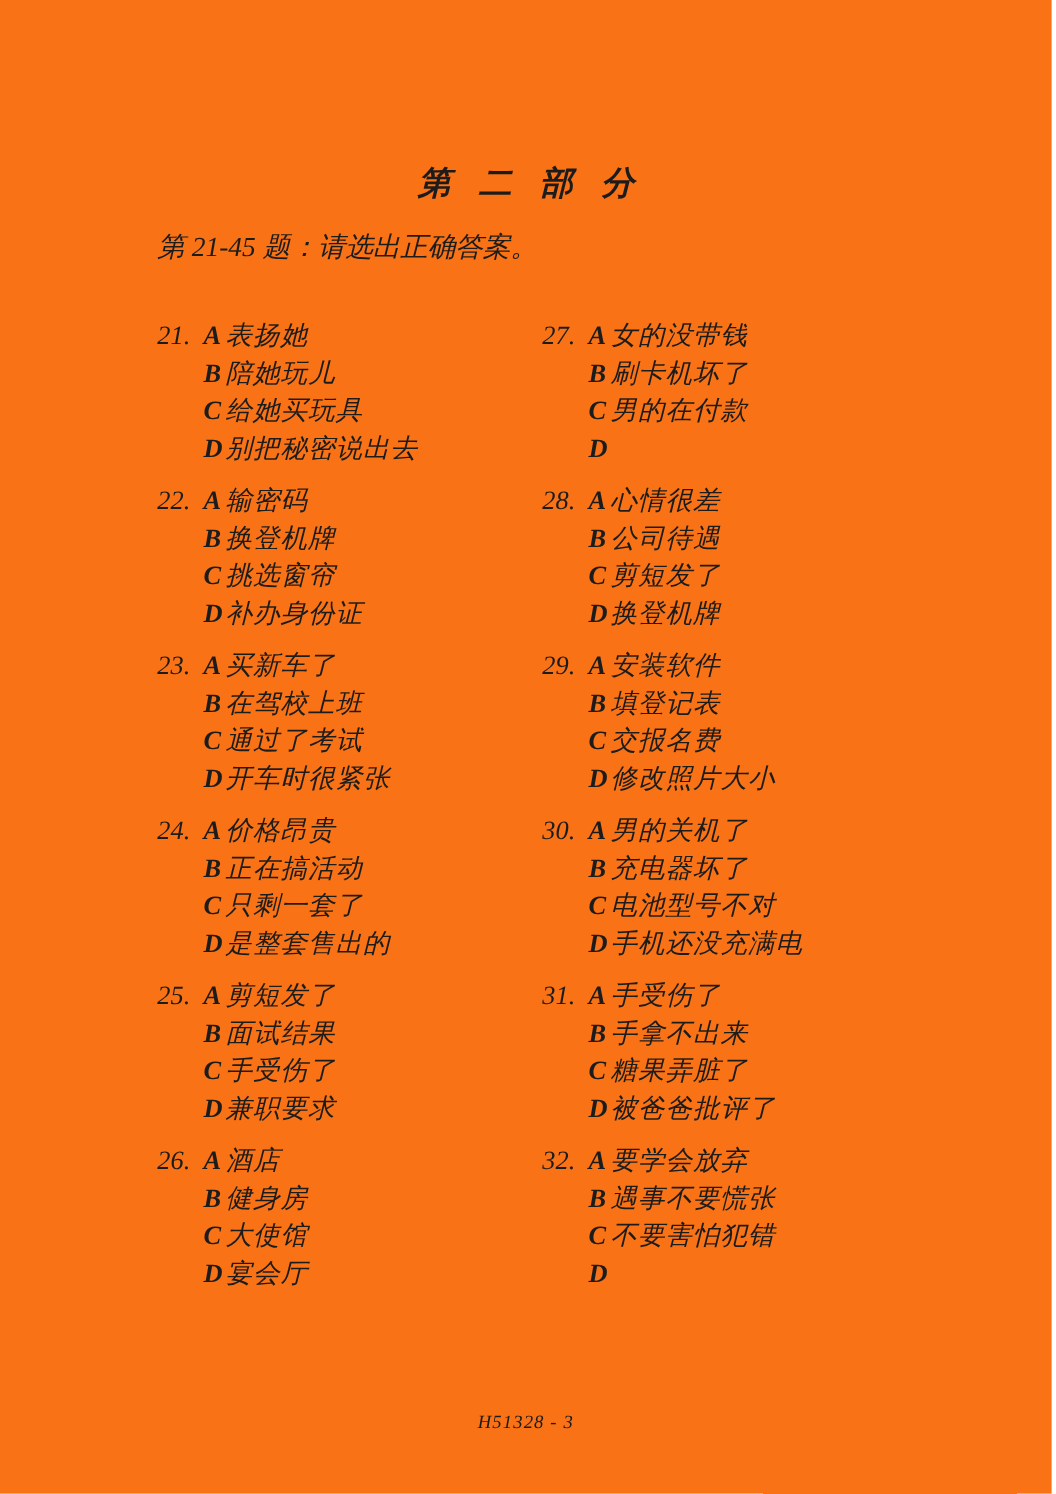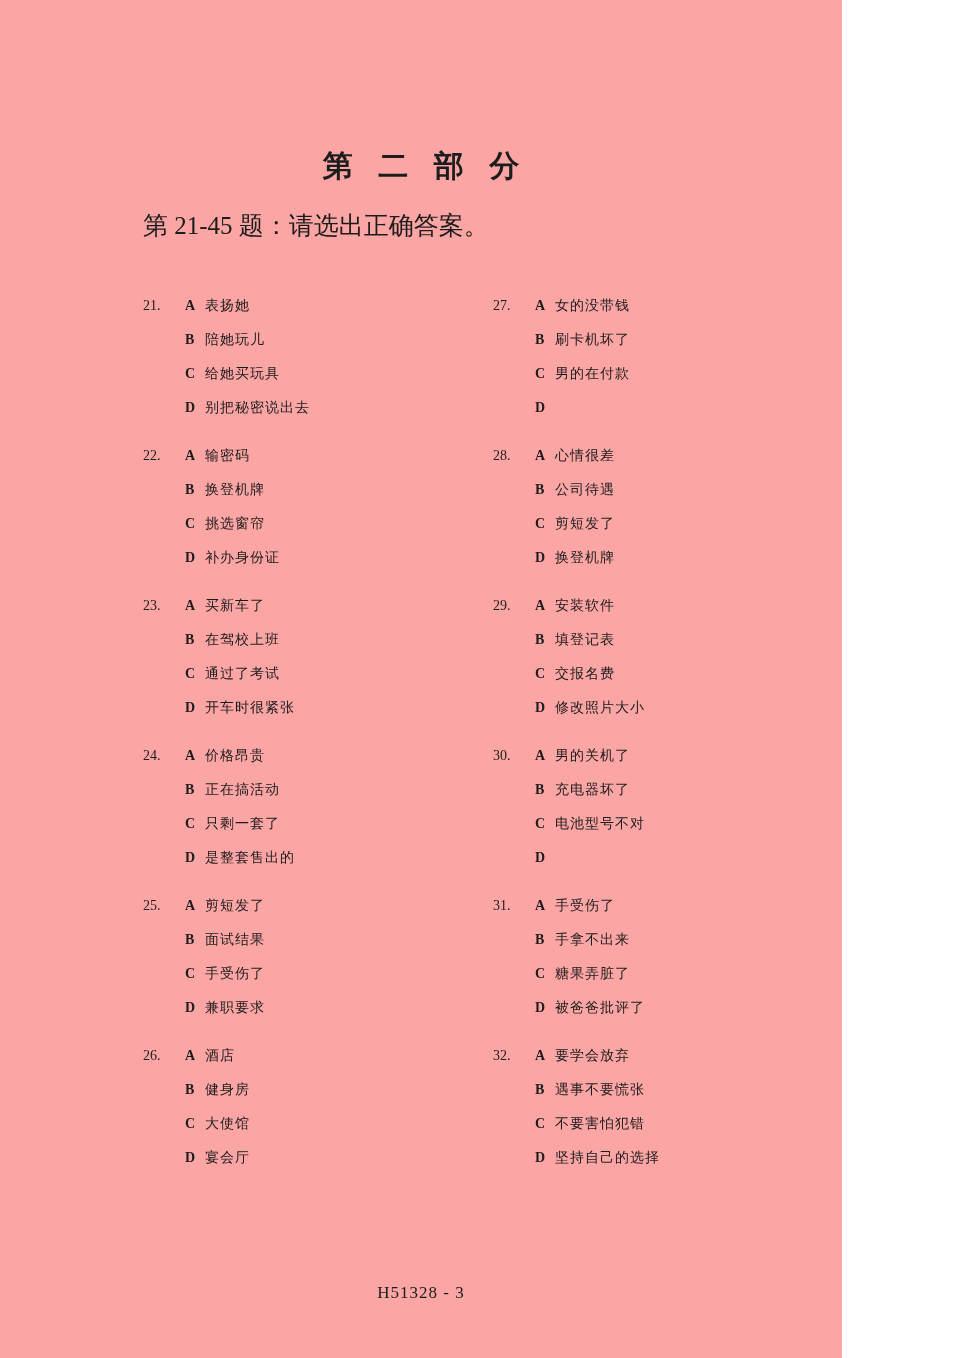--- a/index.html
+++ b/index.html
@@ -2,26 +2,27 @@
 <html><head>
 <meta charset="utf-8">
 <style>
   html, body {
     margin: 0;
     padding: 0;
     background: #ffffff;
   }
   .page {
     position: relative;
-    width: 842px;
+    width: 956px;
     height: 1358px;
-    background: #fca5a5;
+    background: #f97316;
     font-family: "Liberation Serif", "DejaVu Serif", serif;
     color: #1c1c1c;
     overflow: hidden;
+    font-style: italic;
   }
   .section-title {
     margin: 0;
     padding-top: 146px;
     text-align: center;
     font-size: 30px;
     font-weight: bold;
     letter-spacing: 9px;
     text-indent: 9px; 
   }
@@ -37,21 +38,21 @@
   .column {
     width: 350px;
     flex: 0 0 350px;
   }
   .question {
     margin-bottom: 14px;
   }
   .qrow {
     display: flex;
     align-items: baseline;
-    font-size: 14px;
+    font-size: 24px;
     line-height: 34px;
   }
   .qnum {
     flex: 0 0 42px;
   }
   .qletter {
     flex: 0 0 20px;
     font-weight: bold;
   }
   .qtext {
@@ -287,20 +288,21 @@
             <span class="qtext">充电器坏了</span>
           </div>
           <div class="qrow">
             <span class="qnum"></span>
             <span class="qletter">C</span>
             <span class="qtext">电池型号不对</span>
           </div>
           <div class="qrow">
             <span class="qnum"></span>
             <span class="qletter">D</span>
+            <span class="qtext">手机还没充满电</span>
           </div>
         </div>
         <div class="question">
           <div class="qrow">
             <span class="qnum">31.</span>
             <span class="qletter">A</span>
             <span class="qtext">手受伤了</span>
           </div>
           <div class="qrow">
             <span class="qnum"></span>
@@ -330,19 +332,18 @@
             <span class="qtext">遇事不要慌张</span>
           </div>
           <div class="qrow">
             <span class="qnum"></span>
             <span class="qletter">C</span>
             <span class="qtext">不要害怕犯错</span>
           </div>
           <div class="qrow">
             <span class="qnum"></span>
             <span class="qletter">D</span>
-            <span class="qtext">坚持自己的选择</span>
           </div>
         </div>
       </div>
   </div>
   <div class="footer">H51328 - 3</div>
 </div>
 
 </body></html>

